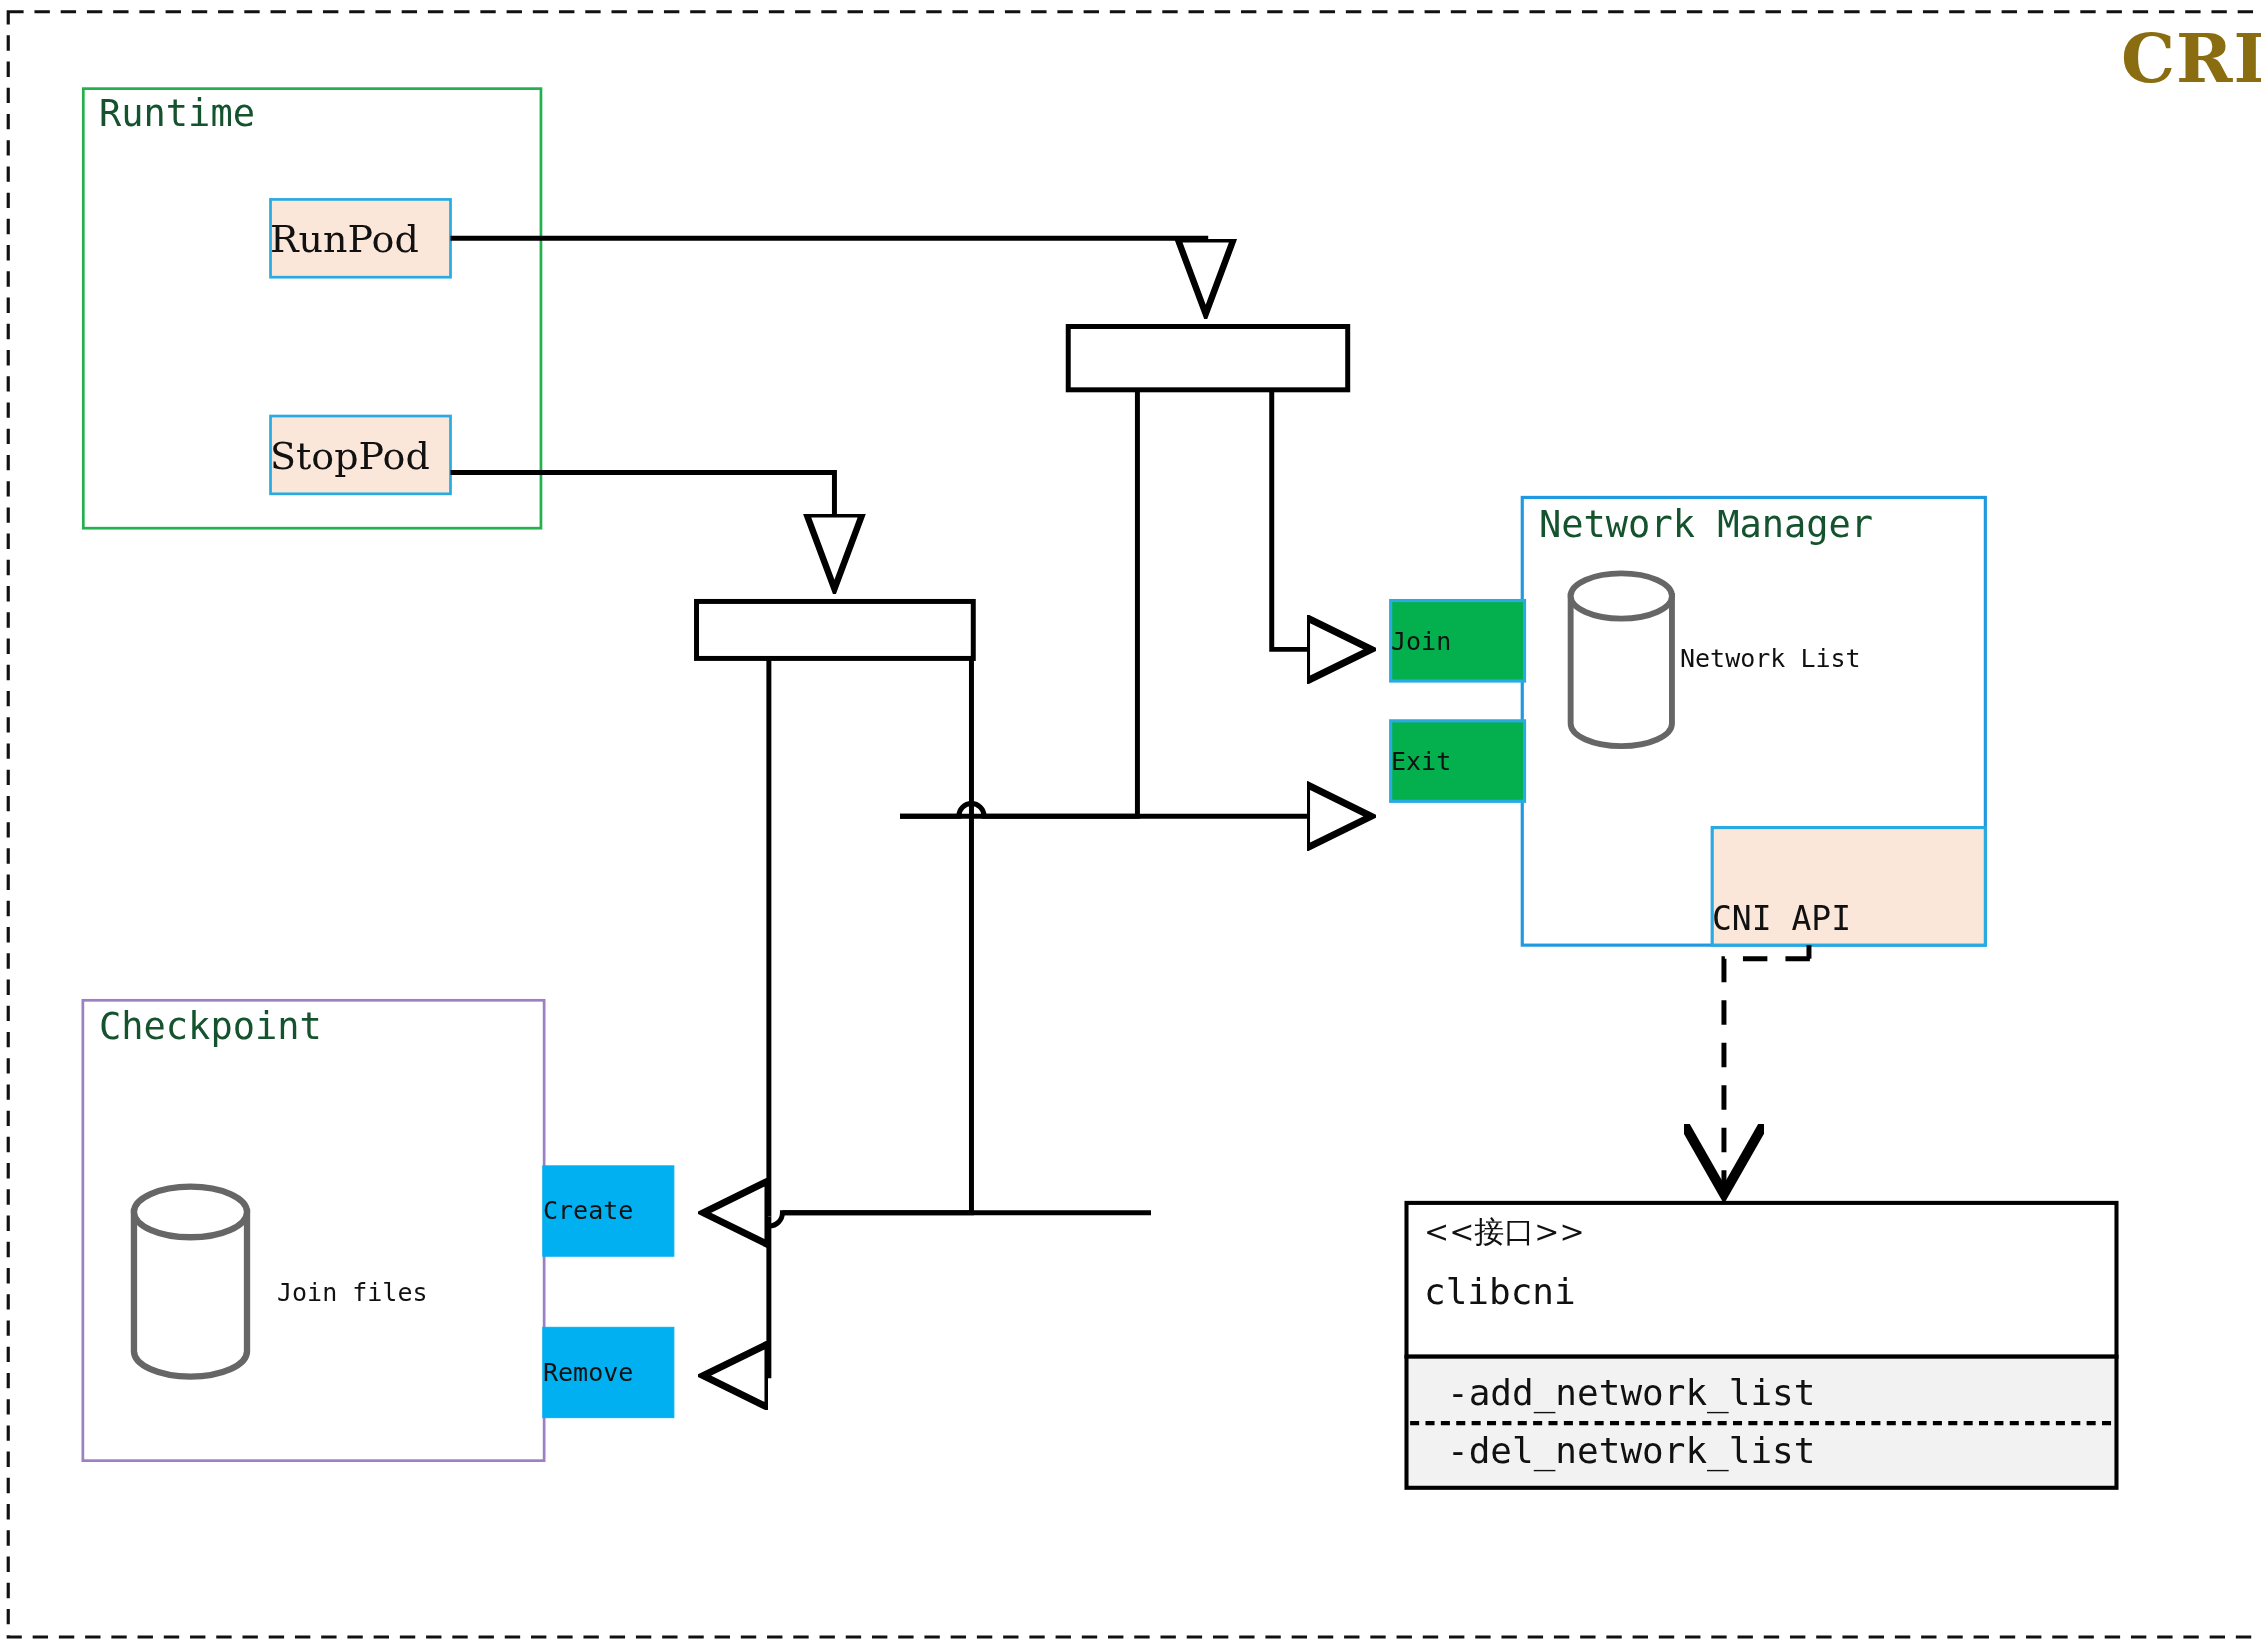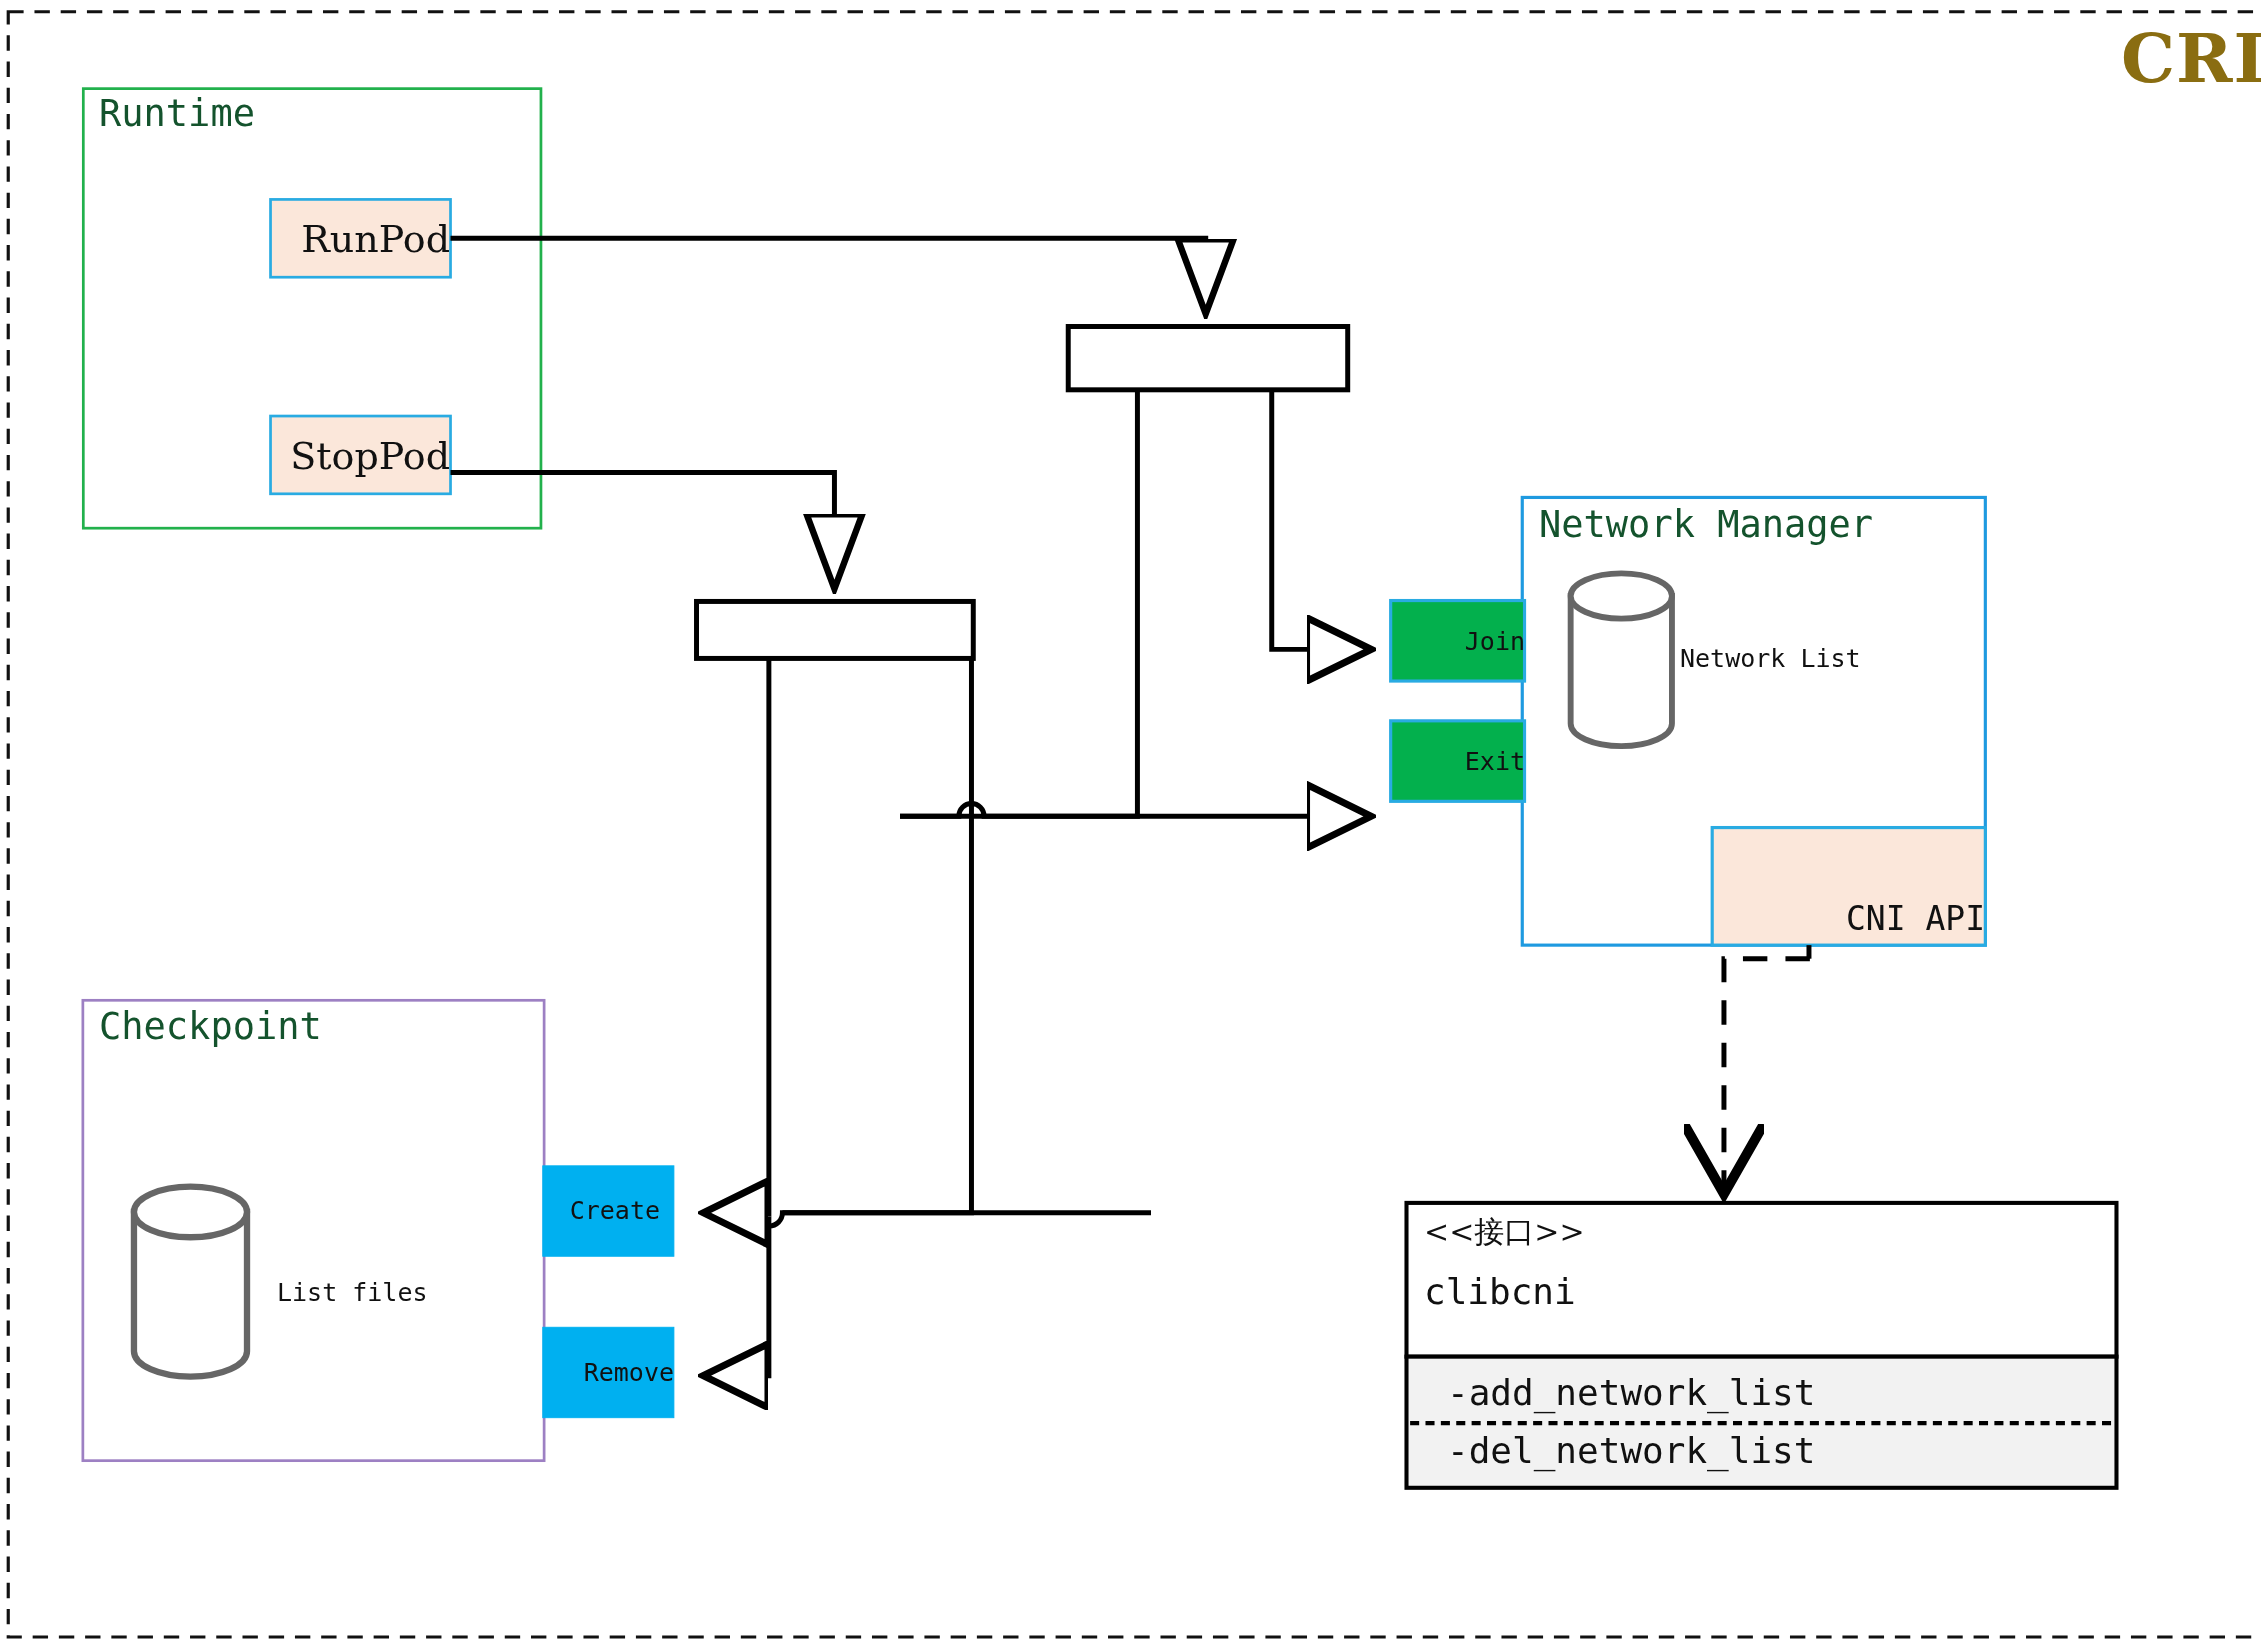--- a/index.html
+++ b/index.html
@@ -10,21 +10,21 @@
   .lbl{position:absolute;white-space:pre;color:#000;line-height:1;}
   .title-cri{font-family:"DejaVu Serif", serif;font-size:68px;color:#8a6d11;letter-spacing:0.9px;}
   .group-title{font-family:"DejaVu Sans Mono", monospace;font-size:37px;color:#14532d;}
   .node-lg{font-family:"DejaVu Serif", serif;font-size:38px;color:#111;}
   .node-sm{font-family:"DejaVu Sans Mono", monospace;font-size:25px;color:#111;}
   .node-md{font-family:"DejaVu Sans Mono", monospace;font-size:33px;color:#111;}
   .iface-stereo{font-family:"DejaVu Serif", serif;font-size:30px;color:#111;}
   .iface-name{font-family:"DejaVu Sans Mono", monospace;font-size:36px;color:#111;}
   .iface-method{font-family:"DejaVu Sans Mono", monospace;font-size:36px;color:#111;}
   .cyl-label{font-family:"DejaVu Sans Mono", monospace;font-size:25px;color:#111;}
-  .ctr{text-align:right;}
+  .ctr{text-align:left;}
 </style>
 </head>
 <body>
 
 <div id="stage">
 
   <svg id="canvas" viewBox="0 0 5163 3631" xmlns="http://www.w3.org/2000/svg">
 
     <defs>
       <marker id="hollowTri" markerWidth="14" markerHeight="14" refX="13" refY="7" orient="auto" markerUnits="strokeWidth">
@@ -133,21 +133,21 @@
   <div class="lbl node-sm ctr" style="left:1391px;top:749px;width:134px;">Exit</div>
 
   <div class="lbl node-md ctr" style="left:1712px;top:871px;width:273px;margin-top:31px;">CNI API</div>
 
   <div class="lbl node-sm ctr" style="left:543px;top:1198px;width:117px;">Create</div>
 
   <div class="lbl node-sm ctr" style="left:543px;top:1360px;width:131px;">Remove</div>
 
   <div class="lbl cyl-label" style="left:1680px;top:646px;">Network List</div>
 
-  <div class="lbl cyl-label" style="left:277px;top:1280px;">List files</div>
+  <div class="lbl cyl-label" style="left:277px;top:1280px;">Join files</div>
 
   <div class="lbl iface-stereo" style="left:1424px;top:1217px;">&lt;&lt;接口&gt;&gt;</div>
 
   <div class="lbl iface-name" style="left:1424px;top:1274px;">clibcni</div>
 
   <div class="lbl iface-method" style="left:1447px;top:1375px;">-add_network_list</div>
 
   <div class="lbl iface-method" style="left:1447px;top:1433px;">-del_network_list</div>
 
 </div>

